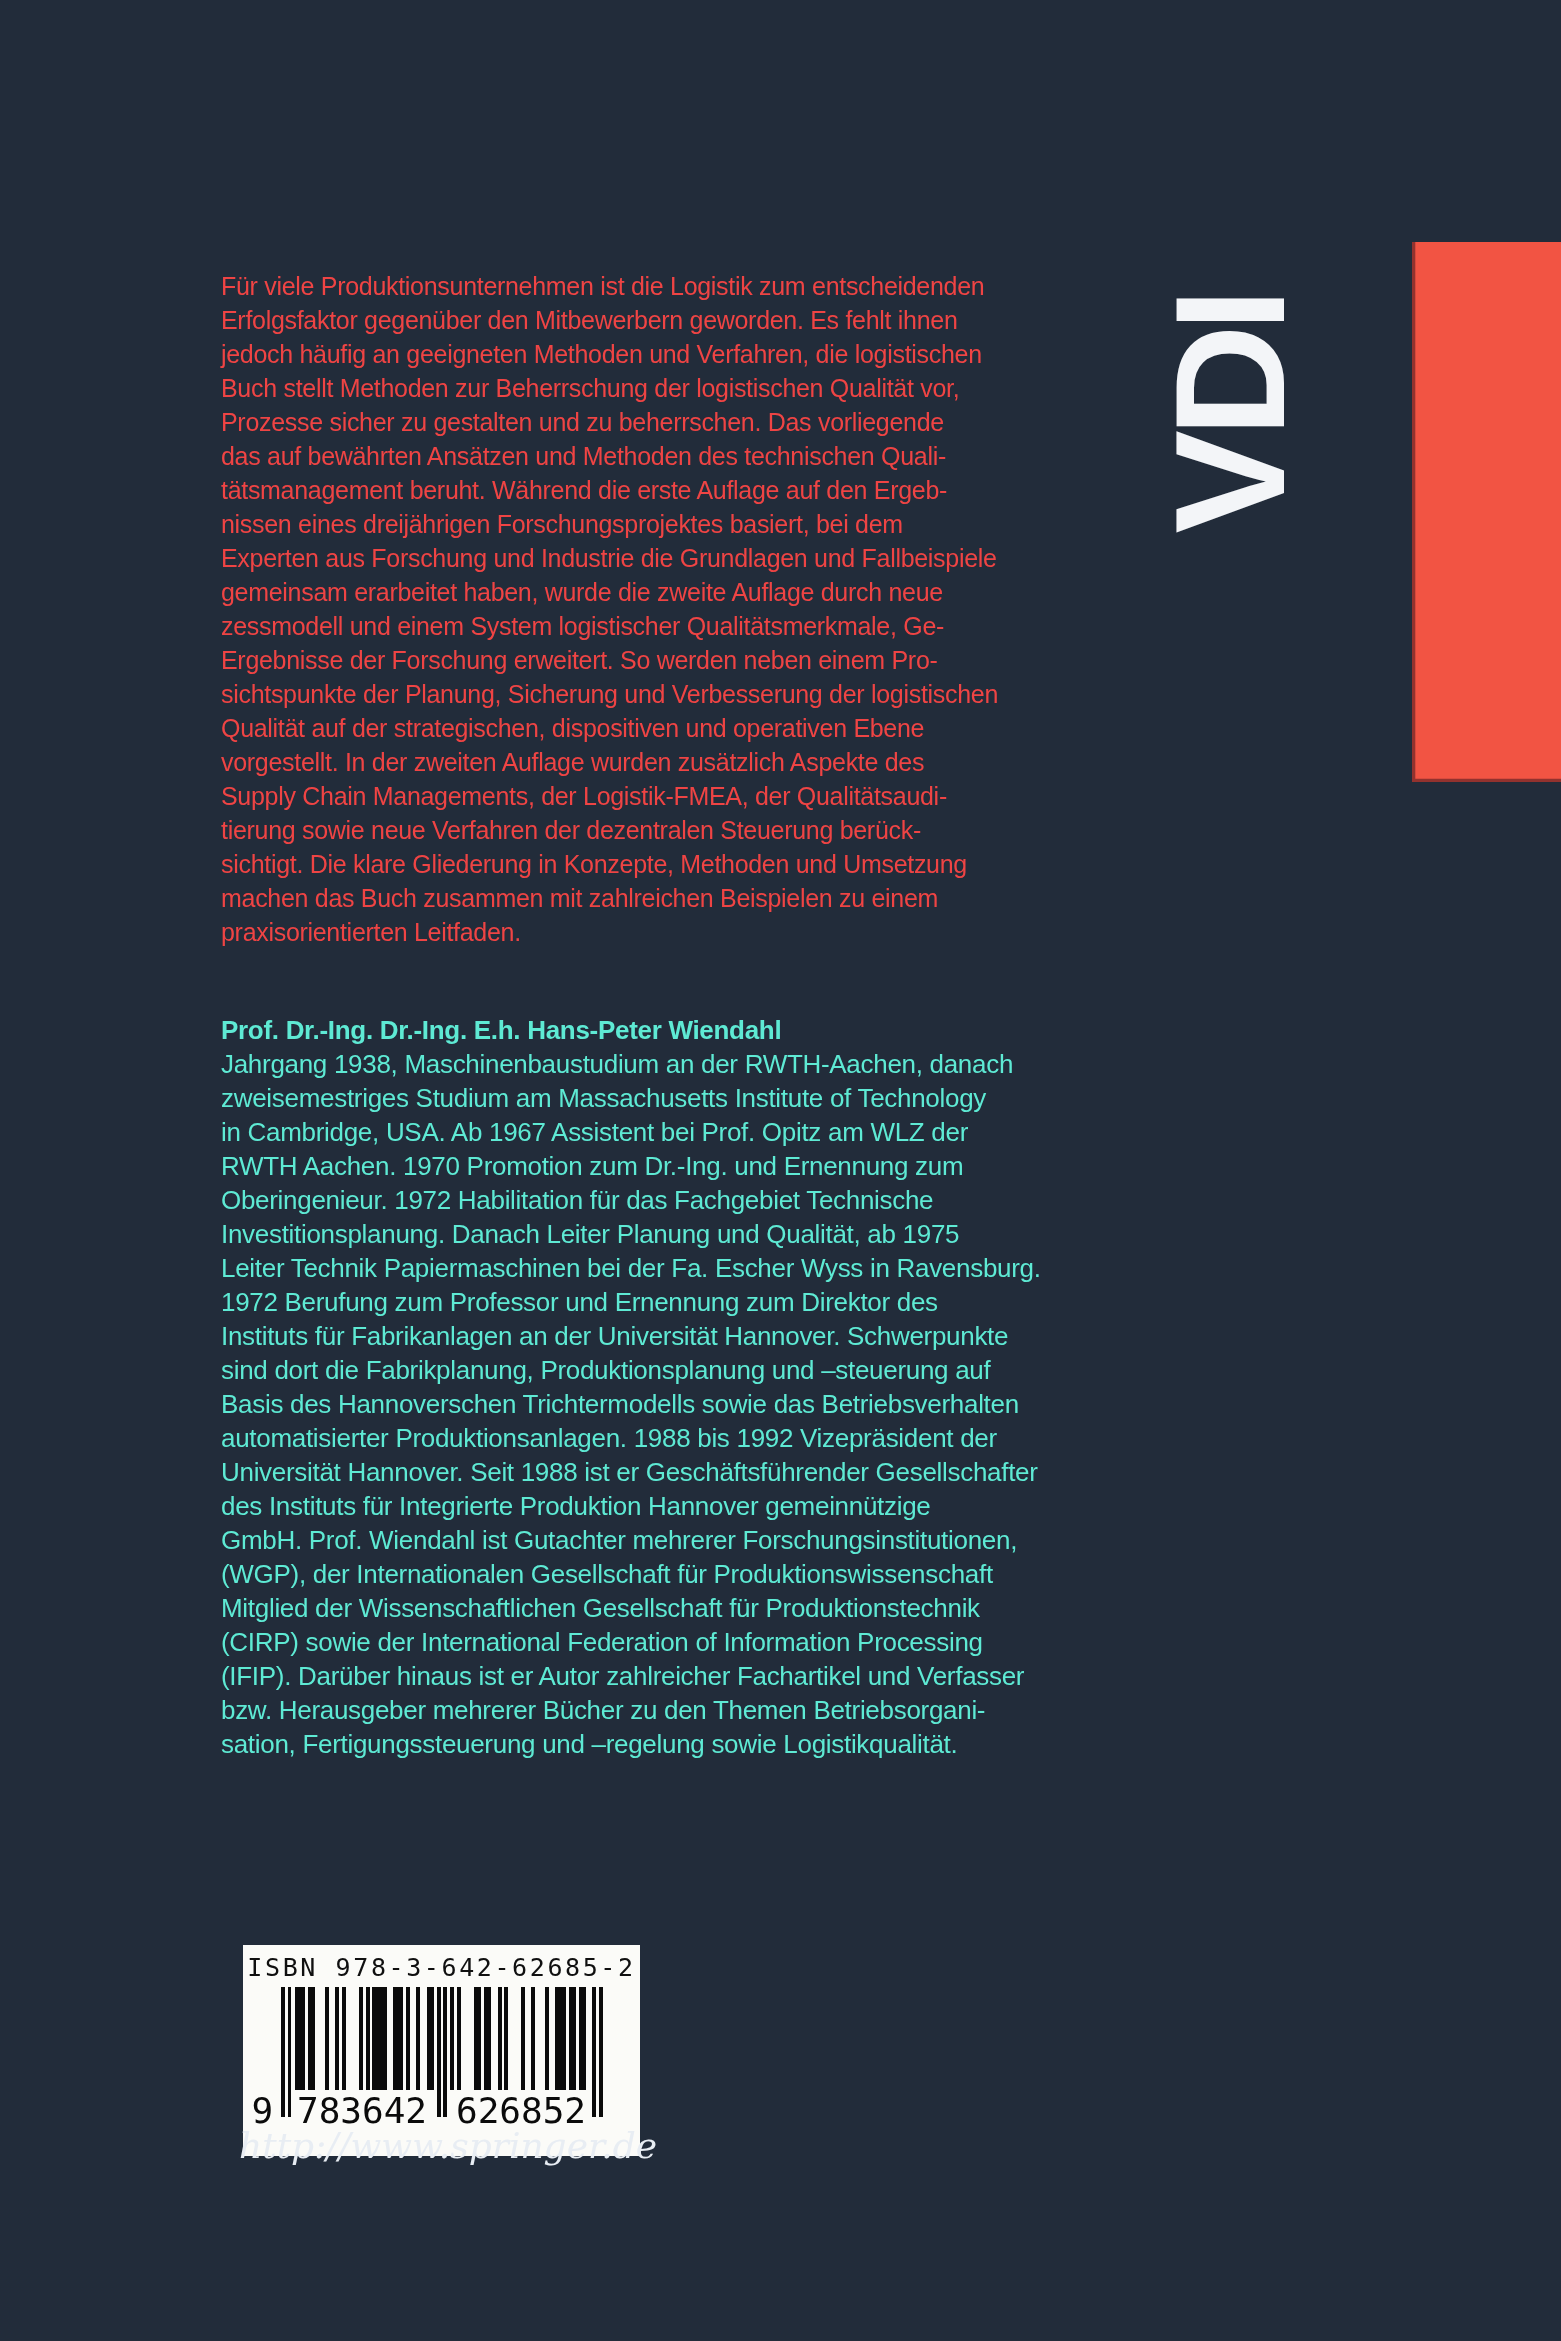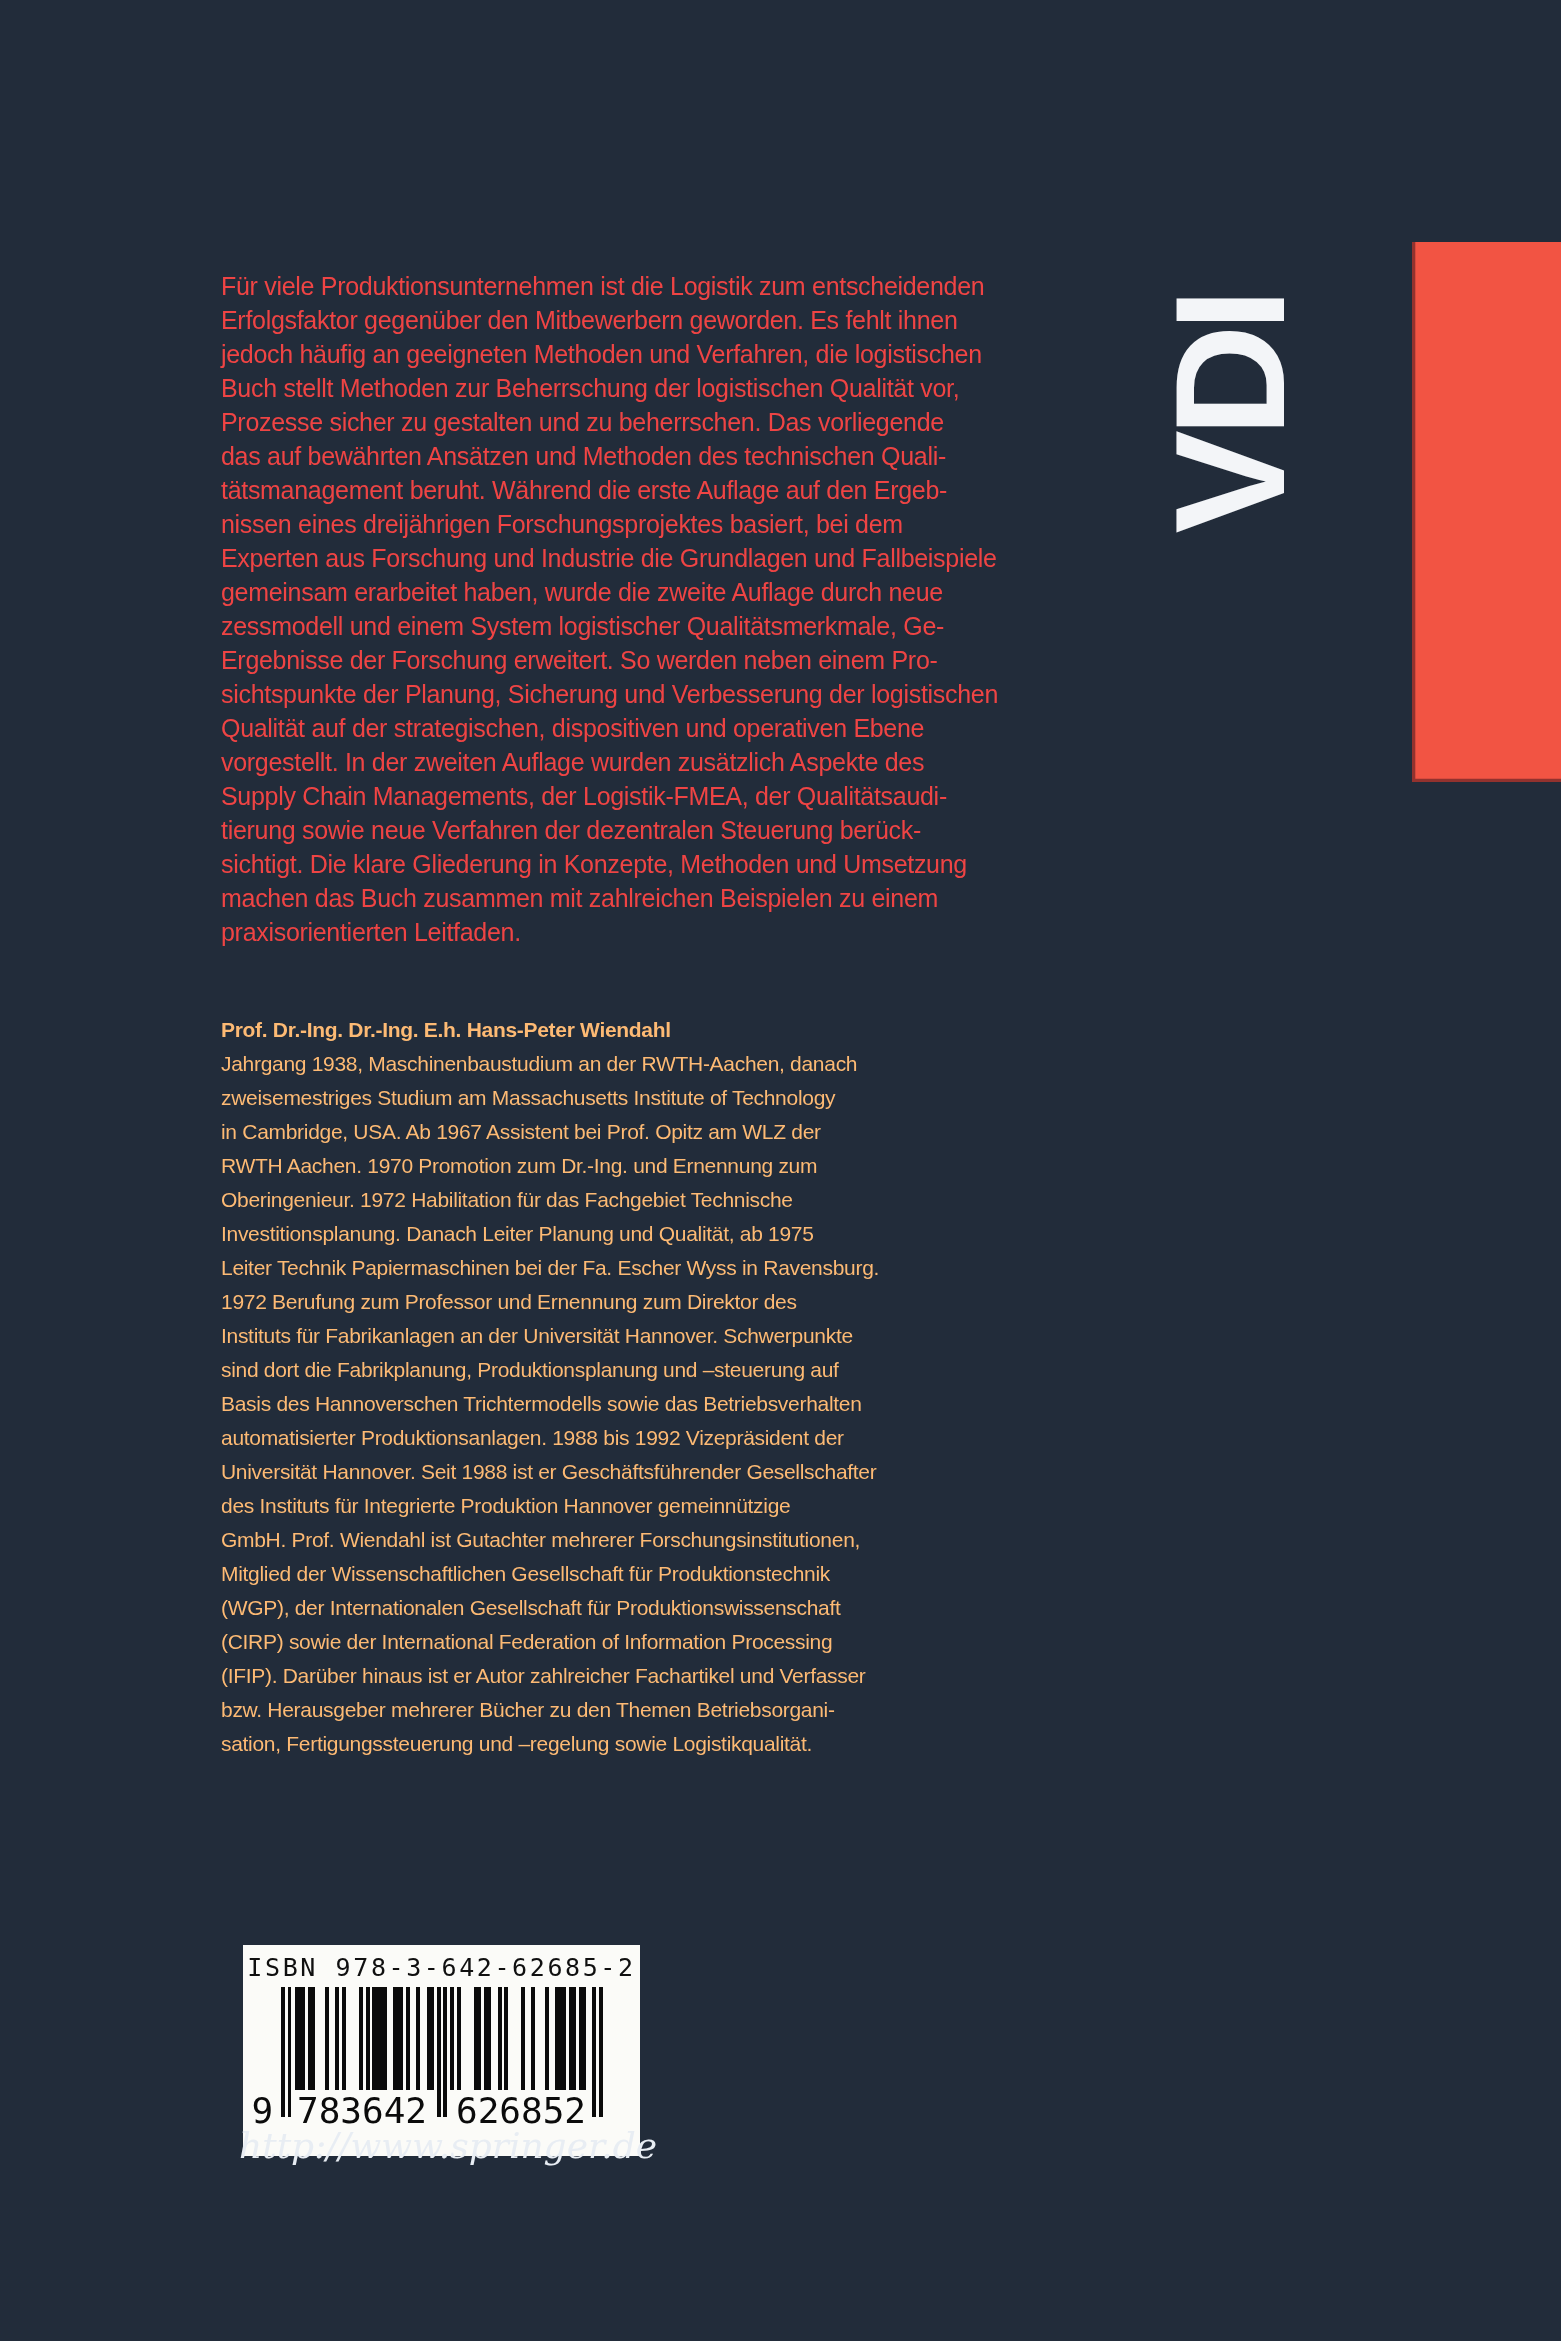--- a/index.html
+++ b/index.html
@@ -9,21 +9,21 @@
     background:#222c3a;
     overflow:hidden;
     font-family:"Liberation Sans", sans-serif;
   }
   .blurb {
     position:absolute; left:221px; top:269px; width:833px;
     color:#ef4444; font-size:25px; line-height:34px; letter-spacing:-0.3px;
   }
   .author {
     position:absolute; left:221px; top:1013px; width:833px;
-    color:#fdba74; font-size:21px; line-height:34px; letter-spacing:-0.3px;
+    color:#5eead4; font-size:26px; line-height:34px; letter-spacing:-0.3px;
   }
   .author-heading { font-weight:bold; white-space:nowrap; }
   .line { white-space:nowrap; }
 
   .vdi-logo {
     position:absolute; left:1231px; top:414px;
     transform:translate(-50%,-50%) rotate(-90deg);
     color:#f3f5f8; font-weight:bold; font-size:155px; letter-spacing:-6.5px;
     font-family:"Liberation Sans", sans-serif;
   }
@@ -99,22 +99,22 @@
       <div class="line">Investitionsplanung. Danach Leiter Planung und Qualität, ab 1975</div>
       <div class="line">Leiter Technik Papiermaschinen bei der Fa. Escher Wyss in Ravensburg.</div>
       <div class="line">1972 Berufung zum Professor und Ernennung zum Direktor des</div>
       <div class="line">Instituts für Fabrikanlagen an der Universität Hannover. Schwerpunkte</div>
       <div class="line">sind dort die Fabrikplanung, Produktionsplanung und –steuerung auf</div>
       <div class="line">Basis des Hannoverschen Trichtermodells sowie das Betriebsverhalten</div>
       <div class="line">automatisierter Produktionsanlagen. 1988 bis 1992 Vizepräsident der</div>
       <div class="line">Universität Hannover. Seit 1988 ist er Geschäftsführender Gesellschafter</div>
       <div class="line">des Instituts für Integrierte Produktion Hannover gemeinnützige</div>
       <div class="line">GmbH. Prof. Wiendahl ist Gutachter mehrerer Forschungsinstitutionen,</div>
+      <div class="line">(WGP), der Internationalen Gesellschaft für Produktionswissenschaft</div>
       <div class="line">Mitglied der Wissenschaftlichen Gesellschaft für Produktionstechnik</div>
-      <div class="line">(WGP), der Internationalen Gesellschaft für Produktionswissenschaft</div>
       <div class="line">(CIRP) sowie der International Federation of Information Processing</div>
       <div class="line">(IFIP). Darüber hinaus ist er Autor zahlreicher Fachartikel und Verfasser</div>
       <div class="line">bzw. Herausgeber mehrerer Bücher zu den Themen Betriebsorgani-</div>
       <div class="line">sation, Fertigungssteuerung und –regelung sowie Logistikqualität.</div>
     </div>
 </div>
 
 <div class="vdi-logo">VDI</div>
 
 <div class="accent-bar"></div>

